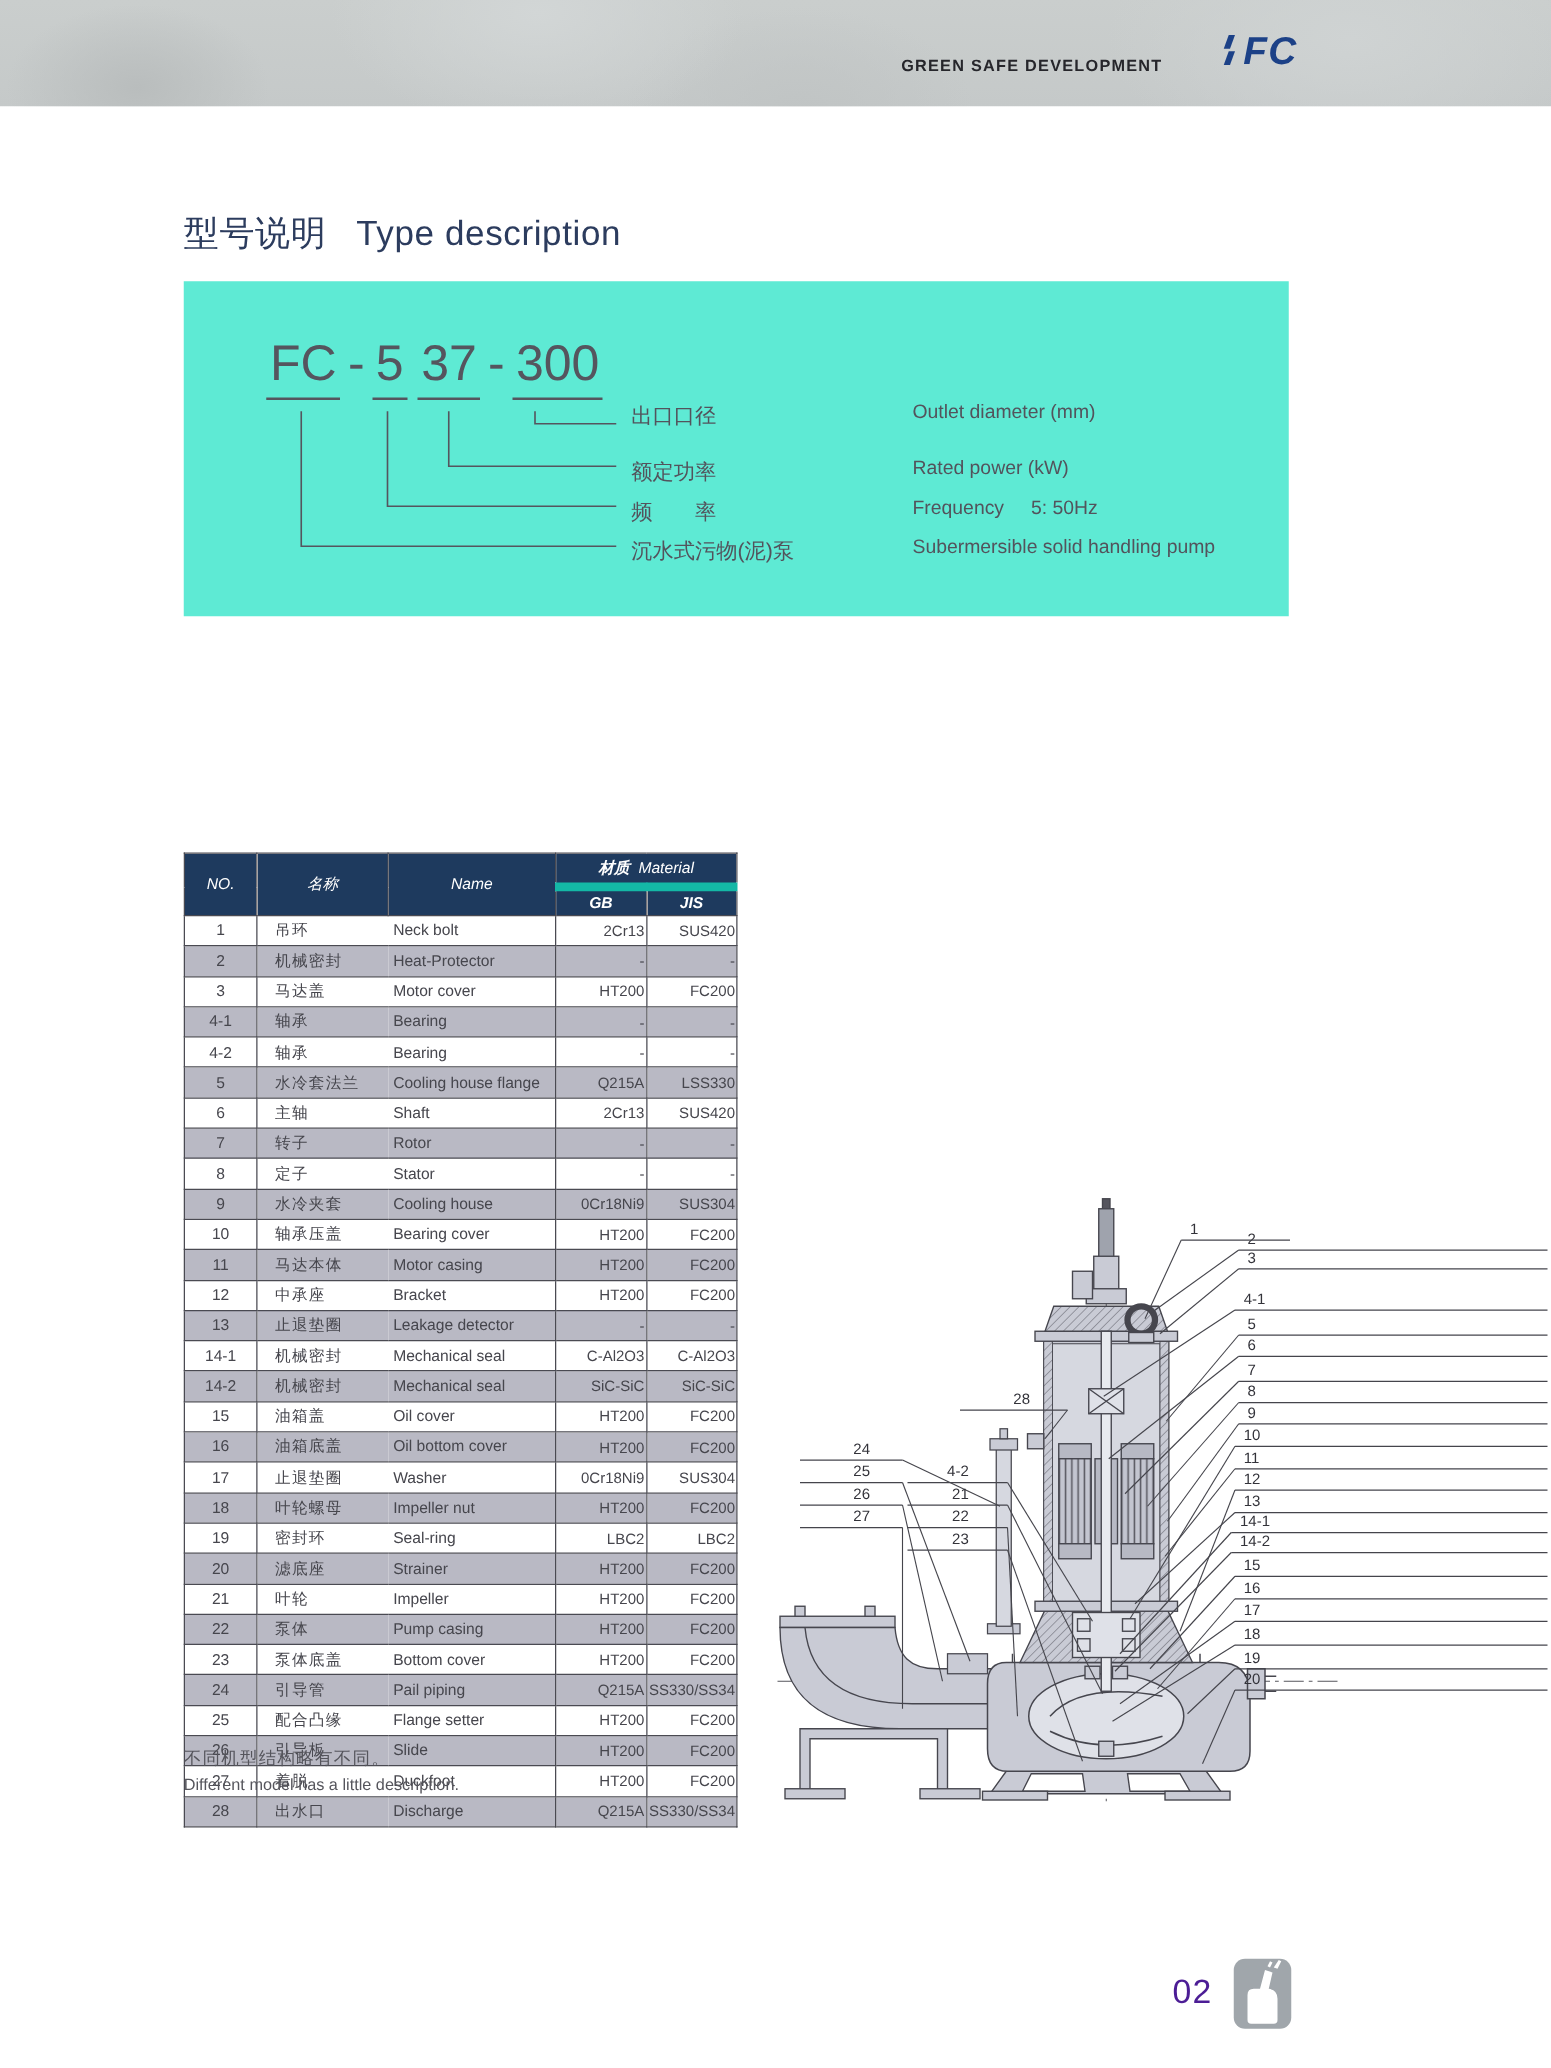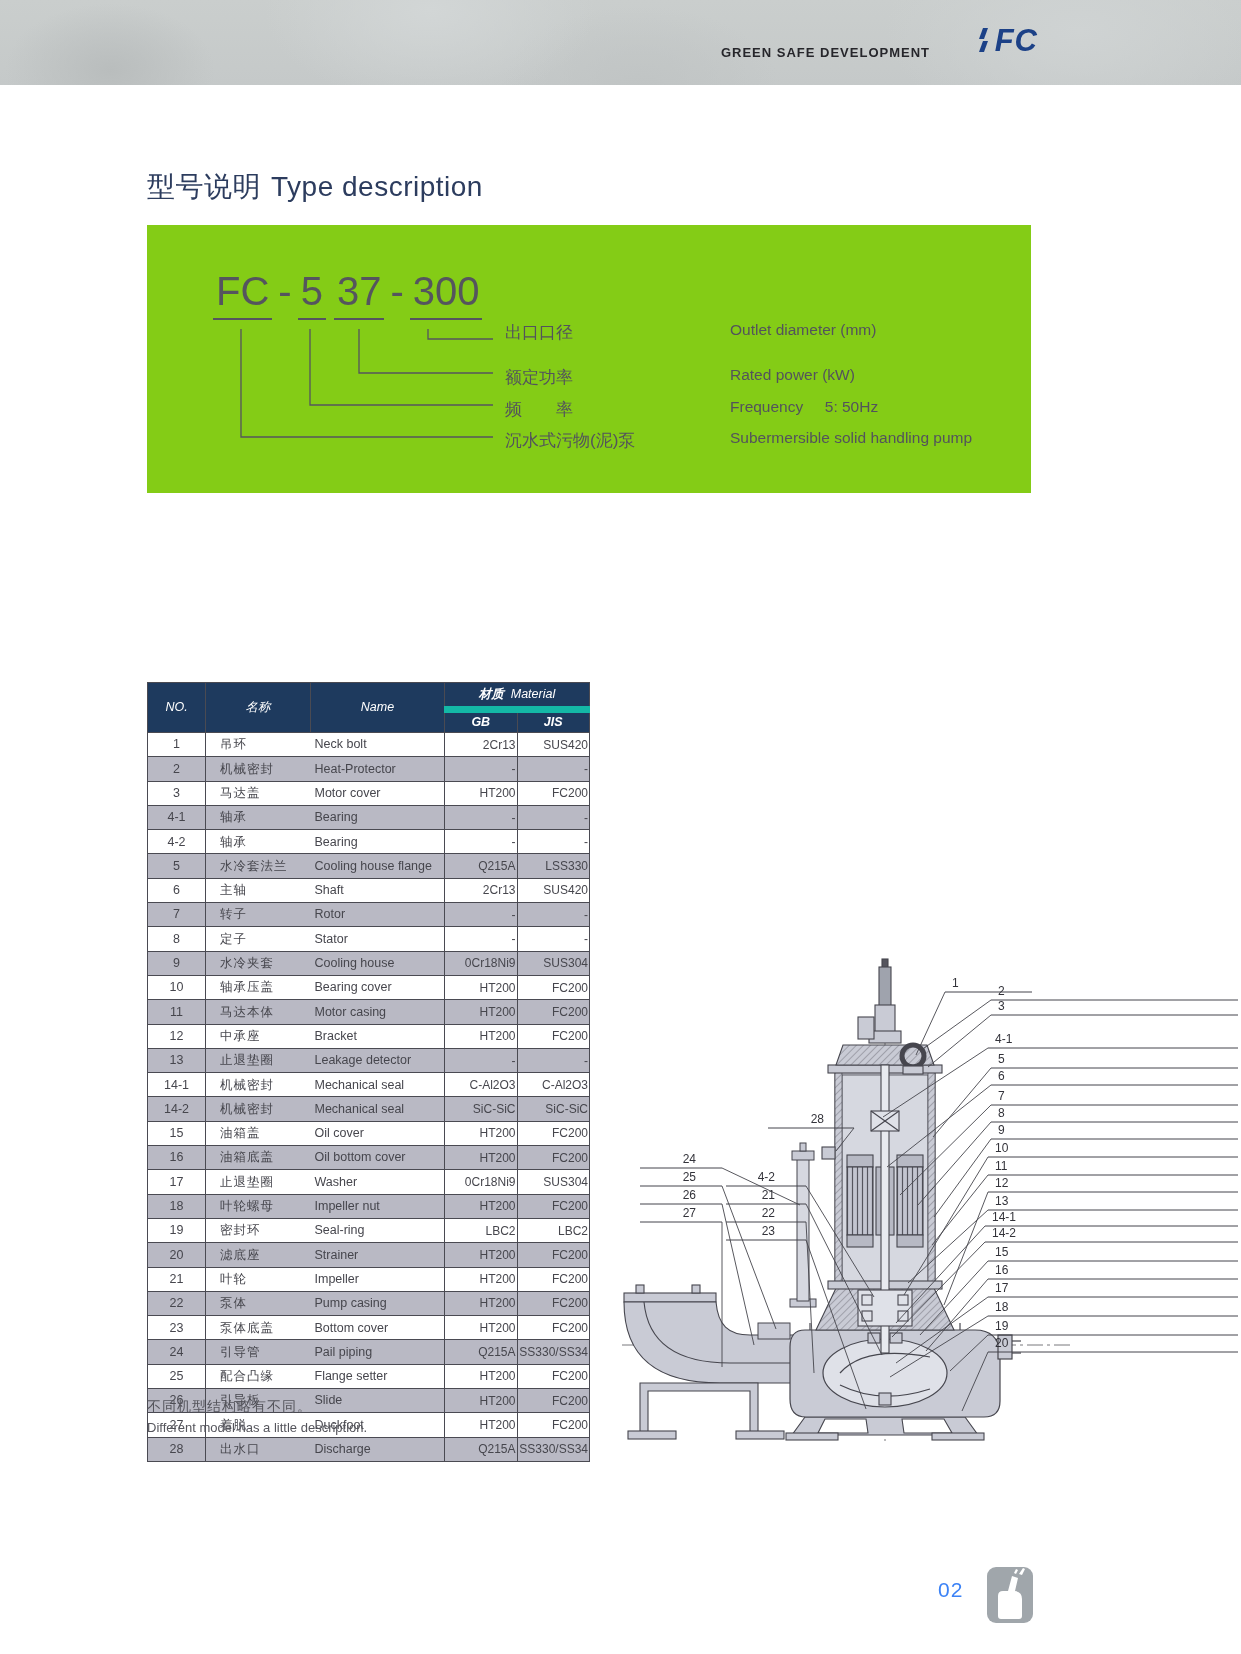--- a/index.html
+++ b/index.html
@@ -16,25 +16,25 @@
       linear-gradient(#cacecd,#c5c9c9);}
   .slogan{position:absolute;top:45px;right:311px;font-size:13px;font-weight:bold;color:#26262b;letter-spacing:1px;}
   .brand{position:absolute;top:28px;right:203px;display:flex;align-items:flex-end;}
   .brand-mark{position:relative;width:14px;height:26px;margin-right:4px;}
   .brand-mark i{position:absolute;left:4px;width:5px;height:11px;background:#1c4187;transform:skewX(-20deg);}
   .brand-mark i.b1{top:0;} .brand-mark i.b2{top:13px;}
   .brand-fc{font-size:31px;font-weight:bold;font-style:italic;color:#1c4187;line-height:26px;letter-spacing:1px;}
 
   
   .sec-title{position:absolute;left:147px;color:#2c3c5e;font-size:28px;letter-spacing:.5px;}
-  .sec-title .en{margin-left:10px;}
+  .sec-title .en{margin-left:24px;}
   #title-type{top:168px;} #title-construction{top:580px;}
 
   
-  .panel{position:absolute;left:147px;top:225px;width:884px;height:268px;background:#84cc16;}
+  .panel{position:absolute;left:147px;top:225px;width:884px;height:268px;background:#5eead4;}
   .model{position:absolute;left:66px;top:44px;font-size:40px;color:#55555e;white-space:nowrap;}
   .model .seg{display:inline-block;border-bottom:2px solid #55555e;padding:0 3px 4px 3px;}
   .model .dash{display:inline-block;margin:0 6px;padding-bottom:4px;}
   .model .gap{display:inline-block;width:8px;}
   .panel-lines{position:absolute;left:0;top:0;}
   .leg-zh{position:absolute;left:358px;font-size:17px;color:#53535c;width:210px;}
   .leg-en{position:absolute;left:583px;font-size:15.5px;color:#53535c;white-space:pre;}
   .lr0{top:96px;} .lr1{top:141px;} .lr2{top:173px;} .lr3{top:204px;}
   .leg-zh.lr2{letter-spacing:0;}
 
@@ -56,21 +56,21 @@
   tr.alt td{background:#b9b9c4;}
   .note{position:absolute;left:147px;top:1398px;color:#55555c;}
   .note .zh{font-size:14px;letter-spacing:1px;}
   .note .en{font-size:13px;margin-top:4px;}
 
   
   .diagram{position:absolute;left:600px;top:905px;width:640px;height:540px;}
   .diagram svg{display:block;}
 
   
-  .pageno{position:absolute;left:938px;top:1578px;font-size:21px;color:#3b82f6;letter-spacing:1px;}
+  .pageno{position:absolute;left:938px;top:1578px;font-size:27px;color:#4c1d95;letter-spacing:1px;}
   .foot-icon{position:absolute;left:986px;top:1566px;}
 </style>
 </head>
 <body>
 
 <div class="page">
 
   <div class="band">
     <div class="slogan">GREEN SAFE DEVELOPMENT</div>
     <div class="brand">

